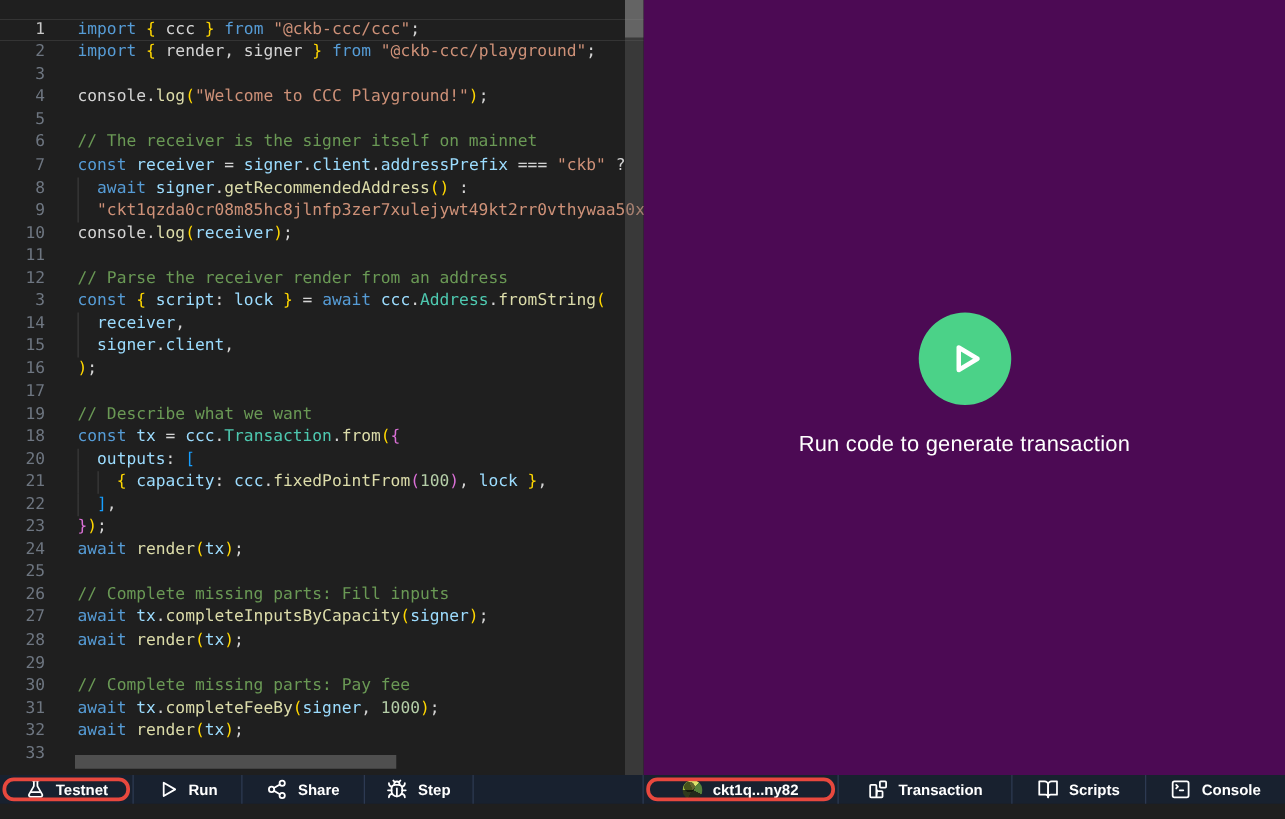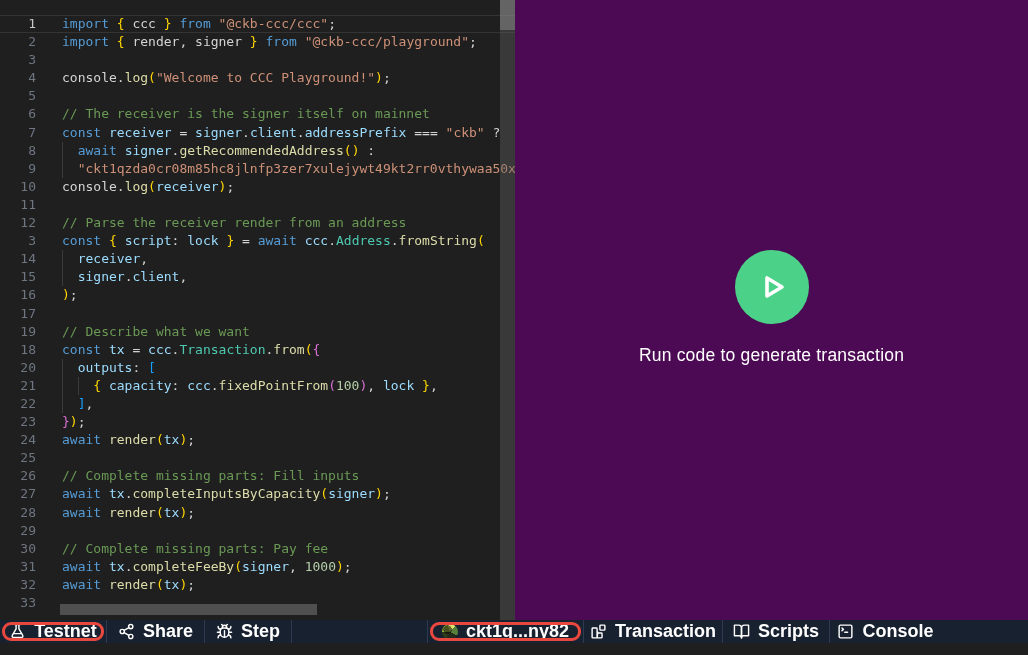--- a/index.html
+++ b/index.html
@@ -33,21 +33,21 @@
     position:absolute;left:220px;top:250px;width:74px;height:74px;border-radius:50%;
     background:#4bd288;display:flex;align-items:center;justify-content:center;cursor:pointer;
   }
   #panel-msg{
     position:absolute;left:0;right:0;top:345px;text-align:center;color:#ffffff;
     font-size:17.5px;letter-spacing:.2px;
   }
   
   #toolbar{
     position:absolute;left:0;top:620px;width:1028px;height:23px;background:#18212f;
-    display:flex;color:#fff;font-weight:700;font-size:18px;
+    display:flex;color:#fff;font-weight:700;font-size:12px;
   }
   .tb-cell{
     position:relative;flex:none;display:flex;align-items:center;justify-content:center;
     gap:8px;border-right:1px solid #2d3a52;box-sizing:border-box;cursor:pointer;
   }
   .tb-cell:last-child{border-right:none;}
   .tb-cell.empty{cursor:default;}
   .tb-cell.hl::after{
     content:"";position:absolute;inset:2px;border:3px solid #e8483e;border-radius:9px;
     pointer-events:none;
@@ -230,20 +230,28 @@
     <span class="tb-icon">
       <svg width="17" height="17" viewBox="0 0 24 24">
         <path d="M10 2v6.3L4.6 17.6A2 2 0 0 0 6.4 20.5h11.2a2 2 0 0 0 1.8-2.9L14 8.3V2"></path>
         <path d="M8.5 2h7"></path>
           <path d="M7.2 15h9.6"></path>
       </svg>
     </span>
     <span>Testnet</span>
   </div>
 
+  <div class="tb-cell" style="width:87px">
+    <span class="tb-icon">
+      <svg width="17" height="17" viewBox="0 0 24 24">
+          <path d="M7 4.5v15l13-7.5Z"></path>
+        </svg>
+    </span>
+    <span>Run</span>
+  </div>
 
   <div class="tb-cell" style="width:98px">
     <span class="tb-icon">
       <svg width="17" height="17" viewBox="0 0 24 24">
         <circle cx="18" cy="5" r="3"></circle>
           <circle cx="6" cy="12" r="3"></circle>
           <circle cx="18" cy="19" r="3"></circle>
         <path d="m8.6 13.5 6.8 4"></path>
           <path d="m15.4 6.5-6.8 4"></path>
       </svg>

